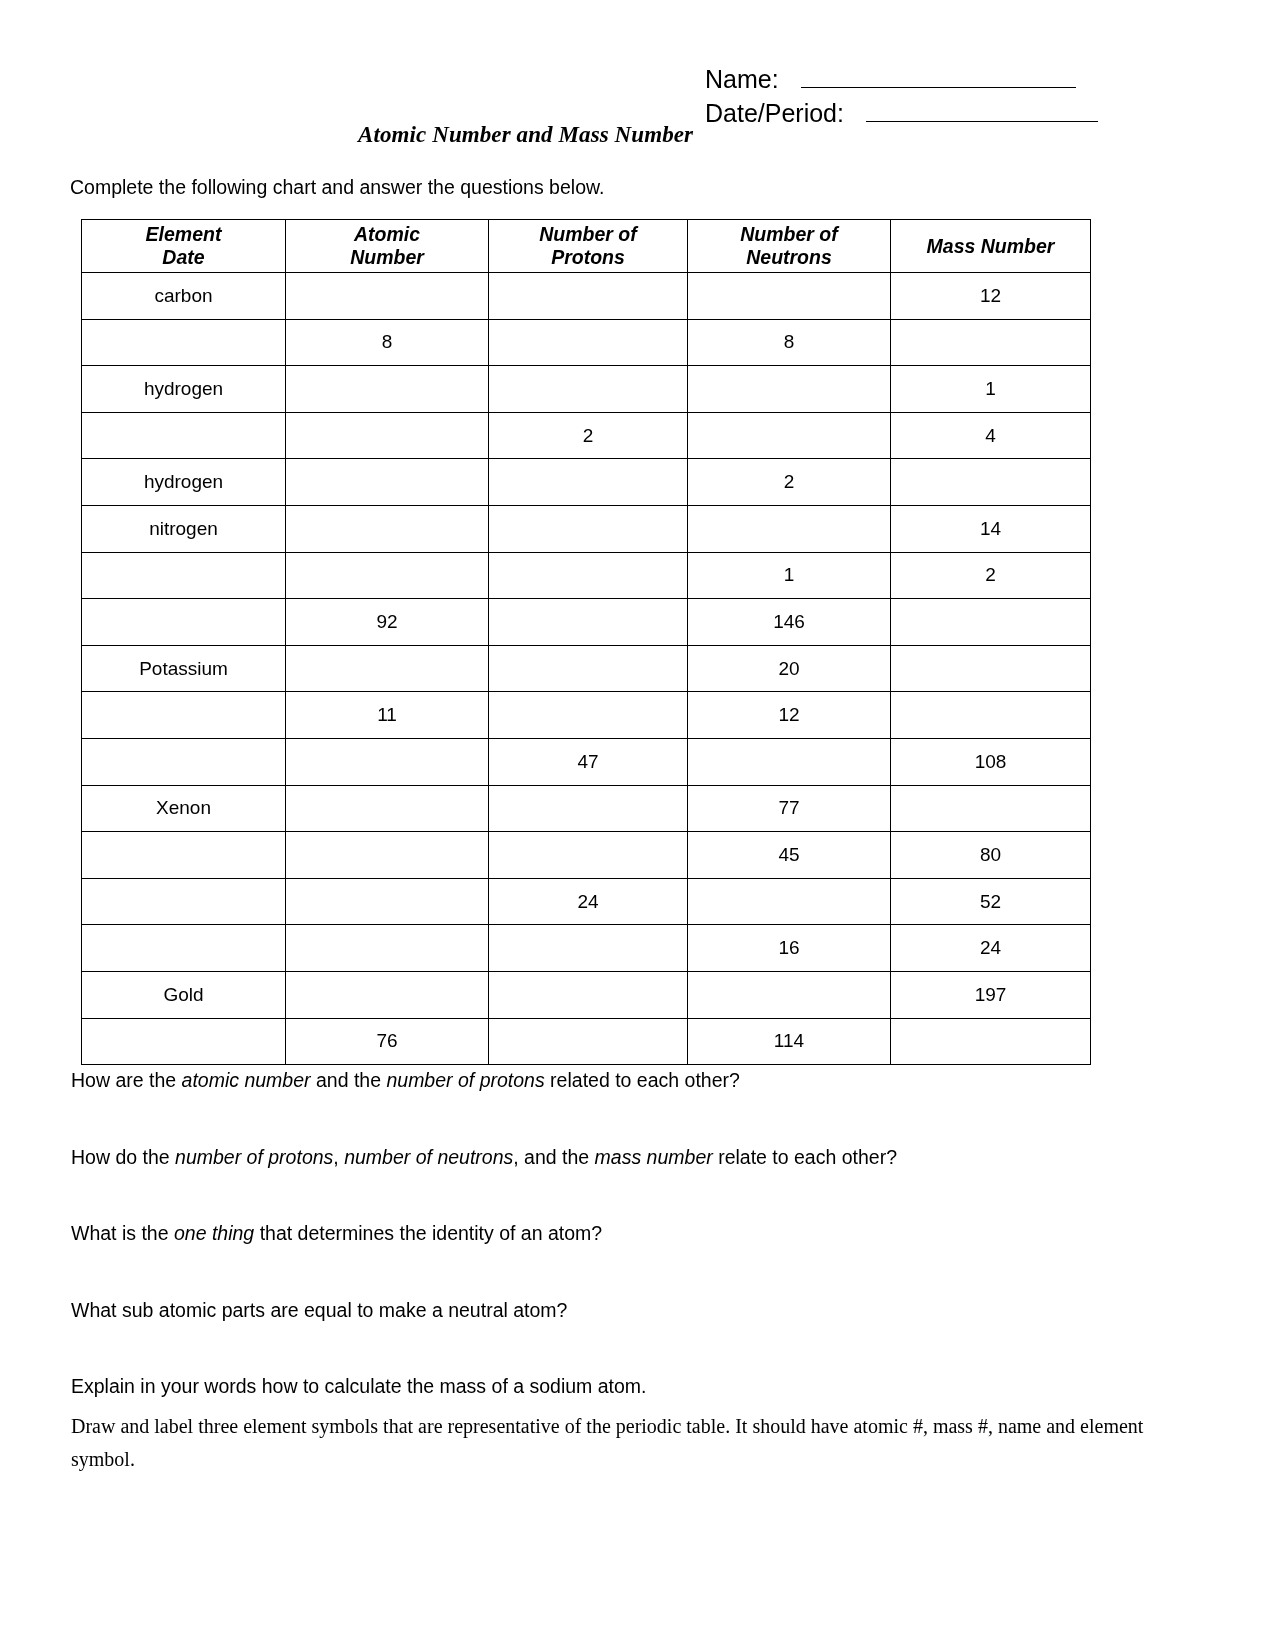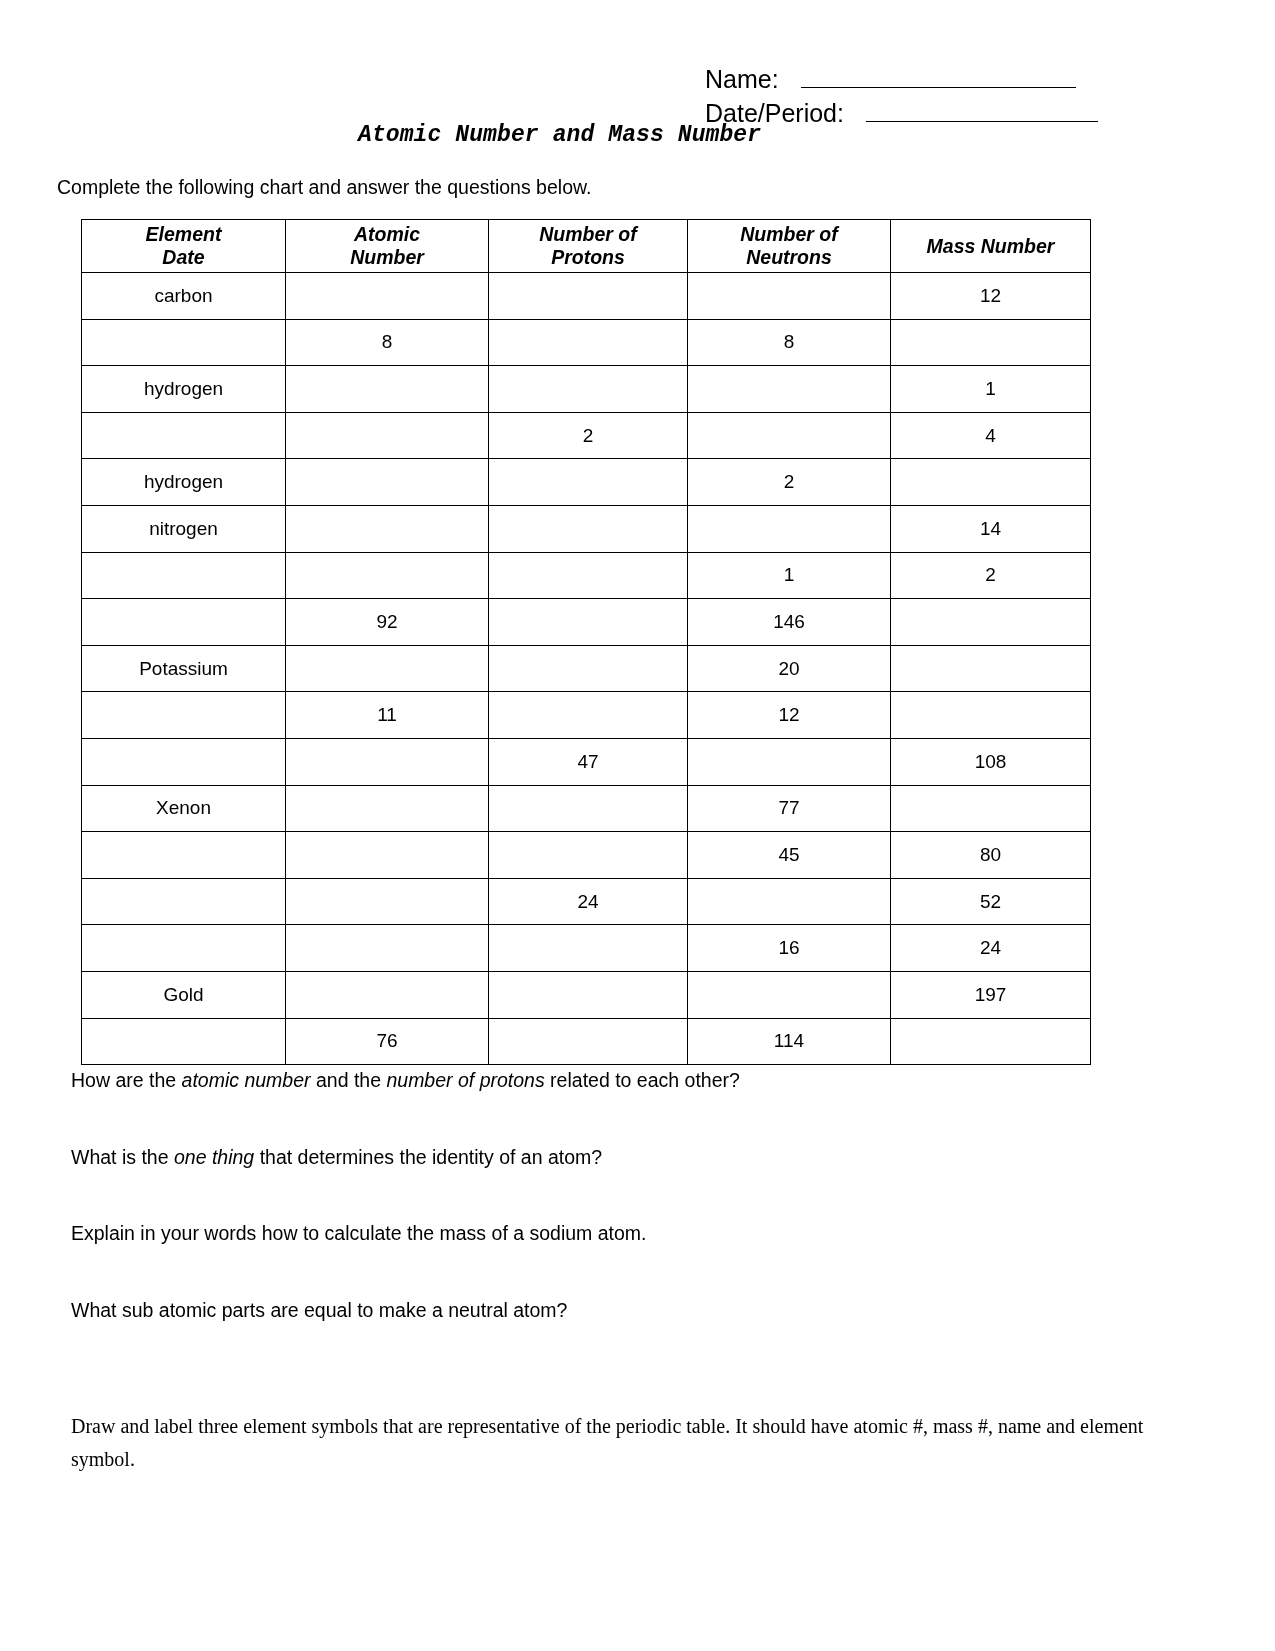--- a/index.html
+++ b/index.html
@@ -46,31 +46,31 @@
     height: 20px;
   }
   .rule-name { width: 275px; margin-left: 22px; }
   .rule-date { width: 232px; margin-left: 22px; }
 
   
   .doc-title {
     position: absolute;
     left: 358px;
     top: 122px;
-    font-family: Liberation Mono, monospace;
+    font-family: Liberation Serif, serif;
     font-weight: bold;
     font-style: italic;
     font-size: 23px;
     letter-spacing: 0.1px;
   }
 
   
   .instruction {
     position: absolute;
-    left: 57px;
+    left: 70px;
     top: 176px;
     font-size: 19.5px;
   }
 
   
   .chart-wrap {
     position: absolute;
     left: 71px;
     top: 219px;
     width: 1009px;
@@ -303,20 +303,21 @@
             <td></td>
             <td>114</td>
             <td></td>
           </tr>
         </tbody>
     </table>
   </div>
 
   <div class="questions" id="questions-list">
       <p class="question"><span>How are the </span><em>atomic number</em><span> and the </span><em>number of protons</em><span> related to each other?</span></p>
+      <p class="question"><span>How do the </span><em>number of protons</em><span>, </span><em>number of neutrons</em><span>, and the </span><em>mass number</em><span> relate to each other?</span></p>
       <p class="question"><span>What is the </span><em>one thing</em><span> that determines the identity of an atom?</span></p>
+      <p class="question"><span>What sub atomic parts are equal to make a neutral atom?</span></p>
       <p class="question"><span>Explain in your words how to calculate the mass of a sodium atom.</span></p>
-      <p class="question"><span>What sub atomic parts are equal to make a neutral atom?</span></p>
     </div>
 
   <div class="closing">Draw and label three element symbols that are representative of the periodic table.  It should have atomic #, mass #, name and element symbol.</div>
 
 </div>
 
 </body></html>

